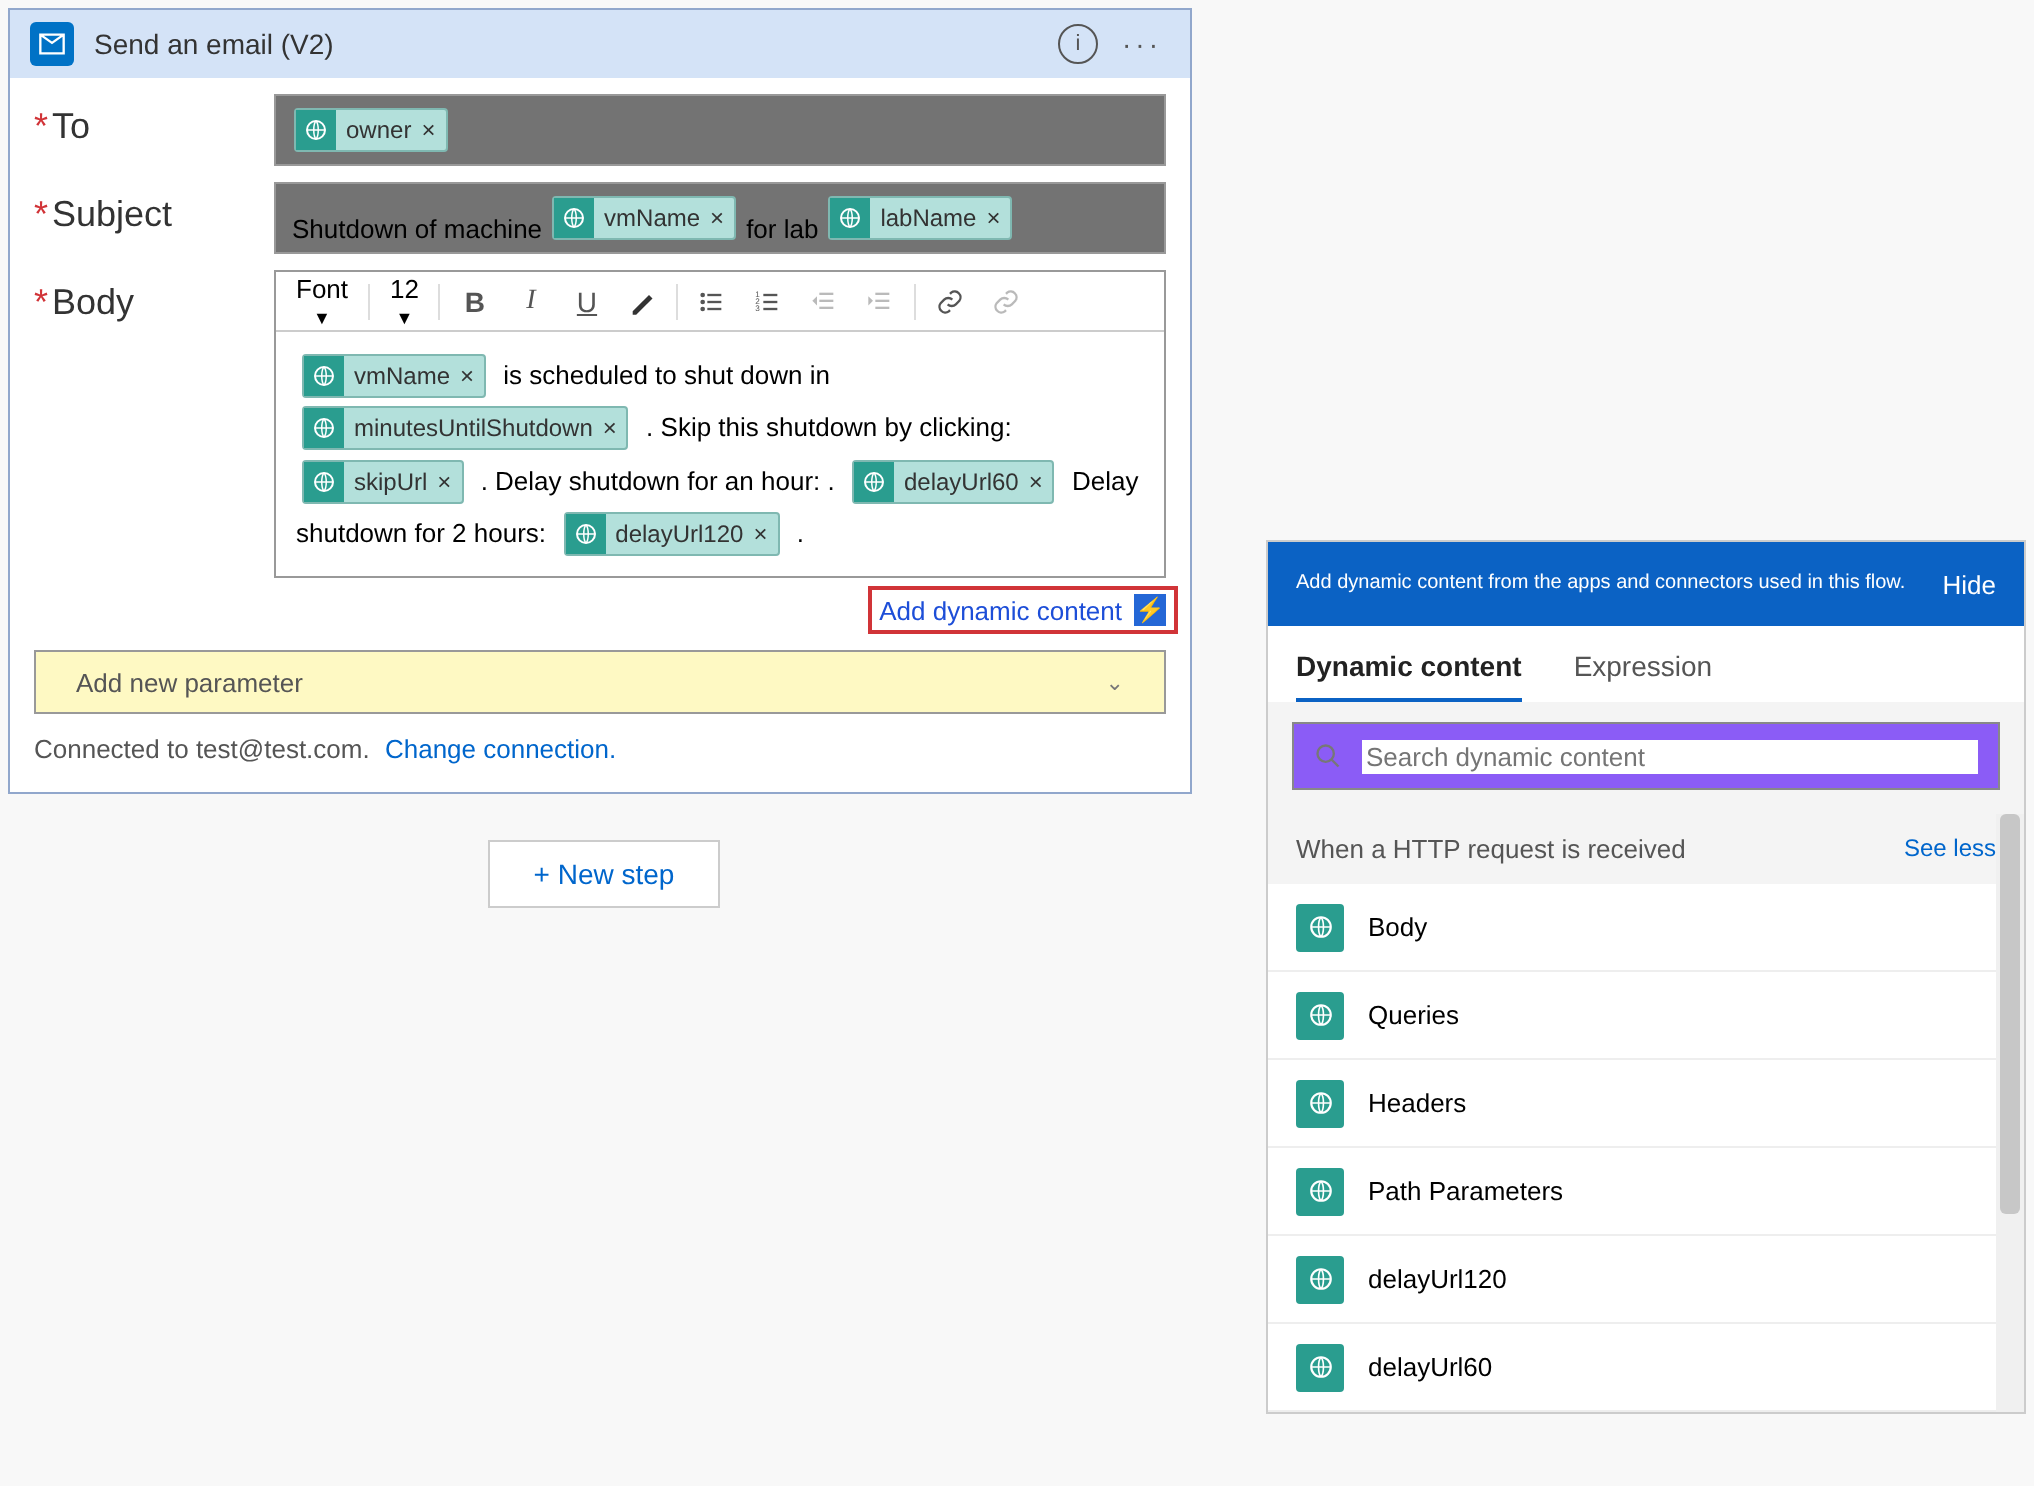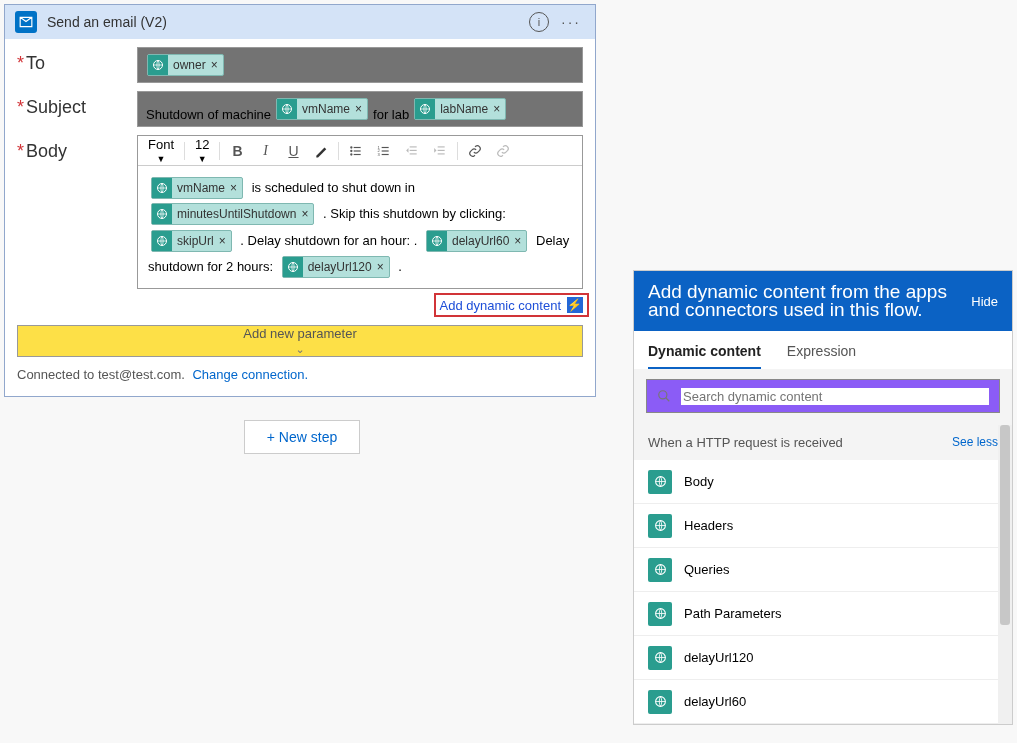--- a/index.html
+++ b/index.html
@@ -26,28 +26,28 @@
   .tb-caret { font-size:9px; }
   .tb-btn { width:22px; height:22px; display:flex; align-items:center; justify-content:center; color:#555; cursor:pointer; font-size:14px; }
   .tb-sep { width:1px; height:18px; background:#ddd; }
   .body-content { padding:8px 10px; line-height:26px; font-size:13px; }
   .body-content .plain, .body-content .token { vertical-align:middle; }
   .dyn-link-row { display:flex; justify-content:flex-end; padding:4px 6px 2px 0; }
   .dyn-link-wrap { border:2px solid #d13438; padding:2px 4px; display:flex; align-items:center; gap:6px; }
   .dyn-link { color:#1d4ed8; font-size:13px; cursor:pointer; }
   .dyn-plus { width:16px; height:16px; background:#2467d6; color:#fff; display:flex; align-items:center; justify-content:center; font-size:12px; }
   .param-row { margin:6px 12px 0 12px; }
-  .param-sel { width:100%; height:32px; border:1px solid #999; background:#fde047; display:flex; align-items:center; padding:0 20px; font-size:13px; color:#555; justify-content:space-between; cursor:pointer;flex-direction:column; }
+  .param-sel { width:100%; height:32px; border:1px solid #999; background:#fef9c3; display:flex; align-items:center; padding:0 20px; font-size:13px; color:#555; justify-content:space-between; cursor:pointer; }
   .param-caret { font-size:11px; color:#777; }
   .footer { padding:10px 12px 14px 12px; font-size:13px; color:#555; }
   .footer a { color:#0066cc; cursor:pointer; margin-left:4px; }
   .newstep { position:absolute; left:244px; top:420px; width:116px; height:34px; border:1px solid #ccc; background:#fff; color:#0066cc; font-size:14px; display:flex; align-items:center; justify-content:center; cursor:pointer; }
   .panel { position:absolute; right:4px; top:270px; width:380px; background:#fff; border:1px solid #ccc; }
   .panel-hdr { background:#0b62c4; color:#fff; padding:12px 14px; display:flex; align-items:center; }
-  .panel-hdr-txt { flex:1; font-size:19px; line-height:18px; }
+  .panel-hdr-txt { flex:1; font-size:10px; line-height:18px; }
   .panel-hide { font-size:13px; cursor:pointer; padding-left:10px; }
   .tabs { display:flex; gap:26px; padding:12px 14px 0 14px; font-size:14px; }
   .tab { padding-bottom:8px; cursor:pointer; color:#555; }
   .tab.active { color:#222; border-bottom:2px solid #0b62c4; font-weight:600; }
   .search-wrap { padding:10px 12px 12px 12px; background:#f4f4f4; }
   .search { height:34px; border:1px solid #888; background:#8b5cf6; display:flex; align-items:center; padding:0 10px; gap:10px; }
   .search svg { width:14px; height:14px; stroke:#777; fill:none; stroke-width:2; }
   .search input { border:none; outline:none; flex:1; font-size:13px; color:#333; }
   .list-area { max-height:300px; overflow:hidden; position:relative; }
   .group-hdr { background:#f4f4f4; padding:10px 14px; font-size:13px; color:#555; display:flex; justify-content:space-between; }
@@ -304,30 +304,30 @@
         </div>
         <span>Body</span>
       </div>
     <div class="item">
         <div class="item-icon">
           <svg viewBox="0 0 24 24">
             <circle cx="12" cy="12" r="9" fill="none" stroke="#fff" stroke-width="2"></circle>
             <path d="M3 12h18M12 3c3 3 3 15 0 18M12 3c-3 3-3 15 0 18" stroke="#fff" stroke-width="1.5" fill="none"></path>
           </svg>
         </div>
+        <span>Queries</span>
+      </div>
+    <div class="item">
+        <div class="item-icon">
+          <svg viewBox="0 0 24 24">
+            <circle cx="12" cy="12" r="9" fill="none" stroke="#fff" stroke-width="2"></circle>
+            <path d="M3 12h18M12 3c3 3 3 15 0 18M12 3c-3 3-3 15 0 18" stroke="#fff" stroke-width="1.5" fill="none"></path>
+          </svg>
+        </div>
         <span>Headers</span>
-      </div>
-    <div class="item">
-        <div class="item-icon">
-          <svg viewBox="0 0 24 24">
-            <circle cx="12" cy="12" r="9" fill="none" stroke="#fff" stroke-width="2"></circle>
-            <path d="M3 12h18M12 3c3 3 3 15 0 18M12 3c-3 3-3 15 0 18" stroke="#fff" stroke-width="1.5" fill="none"></path>
-          </svg>
-        </div>
-        <span>Queries</span>
       </div>
     <div class="item">
         <div class="item-icon">
           <svg viewBox="0 0 24 24">
             <circle cx="12" cy="12" r="9" fill="none" stroke="#fff" stroke-width="2"></circle>
             <path d="M3 12h18M12 3c3 3 3 15 0 18M12 3c-3 3-3 15 0 18" stroke="#fff" stroke-width="1.5" fill="none"></path>
           </svg>
         </div>
         <span>Path Parameters</span>
       </div>

